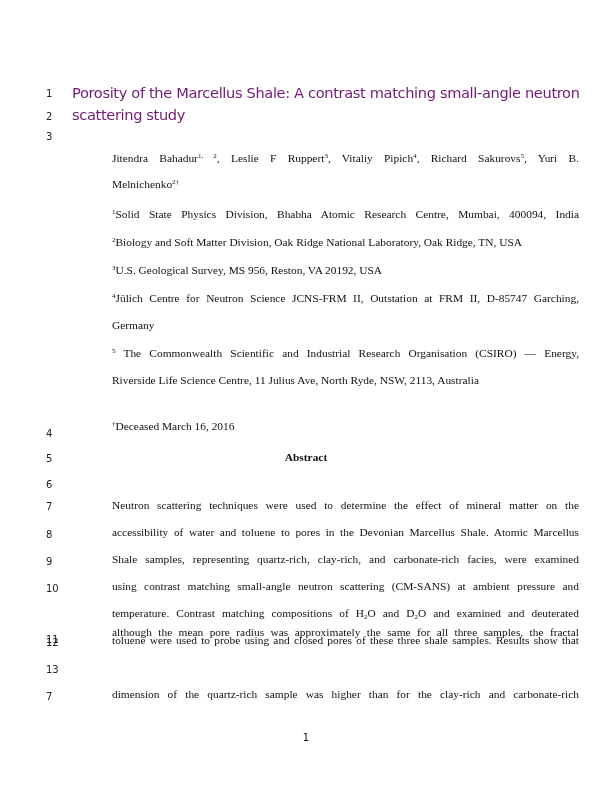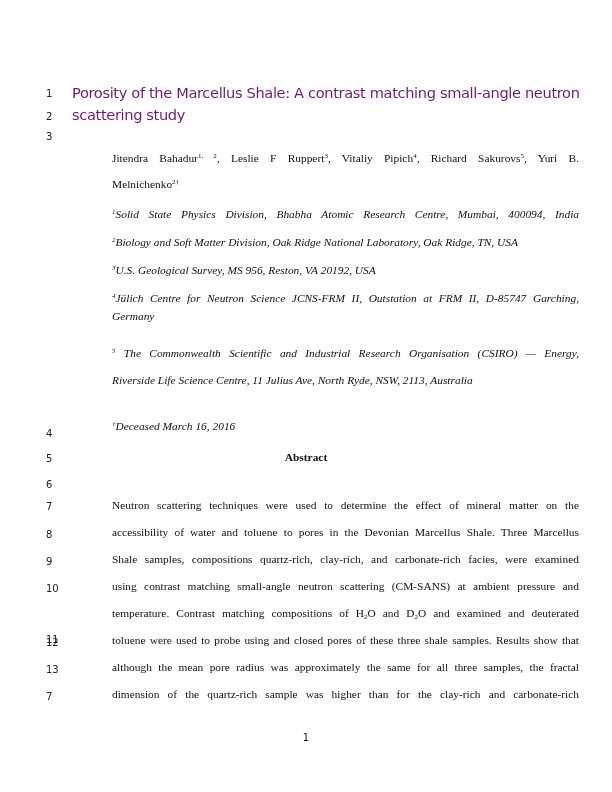--- a/index.html
+++ b/index.html
@@ -1,21 +1,21 @@
 <!DOCTYPE html>
 <html><head>
 <meta charset="utf-8">
 <style>
   html, body { margin: 0; padding: 0; background: #ffffff; }
   body { width: 612px; height: 792px; position: relative; overflow: hidden; font-family: "Liberation Serif", serif; color: #111; }
   .ln { position: absolute; left: 46px; width: 14px; font-family: "DejaVu Sans", sans-serif; font-size: 10px; color: #222; text-align: left; }
   .title { position: absolute; left: 72px; font-family: "DejaVu Sans", sans-serif; font-size: 14.6px; color: #701a75; letter-spacing: -0.35px; white-space: nowrap; }
   .line { position: absolute; left: 72px; width: 467px; font-size: 11.4px; white-space: nowrap; text-align: justify; text-align-last: justify; margin-left: 40px; }
   .noj { text-align: right; text-align-last: left; }
-  .it { font-style: italic; }
+  .it { }
   sup { font-size: 7px; vertical-align: 4px; line-height: 0; }
   sub { font-size: 7px; vertical-align: -2px; line-height: 0; }
   .abstract-head { position: absolute; left: 0; width: 612px; text-align: center; font-weight: bold; font-size: 11.4px; }
   .pagenum { position: absolute; left: 0; width: 612px; text-align: center; font-family: "DejaVu Sans", sans-serif; font-size: 10px; }
 </style>
 </head>
 <body>
 
 <div class="ln" style="top:88px">1</div>
 <div class="ln" style="top:111px">2</div>
@@ -39,31 +39,31 @@
   <span>Jitendra Bahadur</span><sup>1, 2</sup><span>, Leslie F Ruppert</span><sup>3</sup><span>, Vitaliy Pipich</span><sup>4</sup><span>, Richard Sakurovs</span><sup>5</sup><span>, Yuri B.</span>
 </div>
 <div class="line noj" style="top:178px">
   <span>Melnichenko</span><sup>2†</sup>
 </div>
 
 <div class="line it" style="top:208px"><sup>1</sup><span>Solid State Physics Division, Bhabha Atomic Research Centre, Mumbai, 400094, India</span></div>
 <div class="line it noj" style="top:236px"><sup>2</sup><span>Biology and Soft Matter Division, Oak Ridge National Laboratory, Oak Ridge, TN, USA</span></div>
 <div class="line it noj" style="top:264px"><sup>3</sup><span>U.S. Geological Survey, MS 956, Reston, VA 20192, USA</span></div>
 <div class="line it" style="top:292px"><sup>4</sup><span>Jülich Centre for Neutron Science JCNS-FRM II, Outstation at FRM II, D-85747 Garching,</span></div>
-<div class="line it noj" style="top:310px">Germany</div>
+<div class="line it noj" style="top:319px">Germany</div>
 <div class="line it" style="top:347px"><sup>5</sup><span> The Commonwealth Scientific and Industrial Research Organisation (CSIRO) — Energy,</span></div>
 <div class="line it noj" style="top:374px">Riverside Life Science Centre, 11 Julius Ave, North Ryde, NSW, 2113, Australia</div>
 <div class="line it noj" style="top:420px"><sup>†</sup><span>Deceased March 16, 2016</span></div>
 
 <div class="abstract-head" style="top:451px">Abstract</div>
 
 <div class="line" style="top:499px">Neutron scattering techniques were used to determine the effect of mineral matter on the</div>
-<div class="line" style="top:526px">accessibility of water and toluene to pores in the Devonian Marcellus Shale. Three Marcellus</div>
-<div class="line" style="top:553px">Shale samples, compositions quartz-rich, clay-rich, and carbonate-rich facies, were examined</div>
+<div class="line" style="top:526px">accessibility of water and toluene to pores in the Devonian Marcellus Shale. Atomic Marcellus</div>
+<div class="line" style="top:553px">Shale samples, representing quartz-rich, clay-rich, and carbonate-rich facies, were examined</div>
 <div class="line" style="top:580px">using contrast matching small-angle neutron scattering (CM-SANS) at ambient pressure and</div>
 <div class="line" style="top:607px">
   <span>temperature. Contrast matching compositions of H</span><sub>2</sub><span>O and D</span><sub>2</sub><span>O and examined and deuterated</span>
 </div>
 <div class="line" style="top:634px">toluene were used to probe using and closed pores of these three shale samples. Results show that</div>
-<div class="line" style="top:661px">although the mean pore radius was approximately the same for all three samples, the fractal</div>
+<div class="line" style="top:626px">although the mean pore radius was approximately the same for all three samples, the fractal</div>
 <div class="line" style="top:688px">dimension of the quartz-rich sample was higher than for the clay-rich and carbonate-rich</div>
 
 <div class="pagenum" style="top:732px">1</div>
 
 </body></html>

